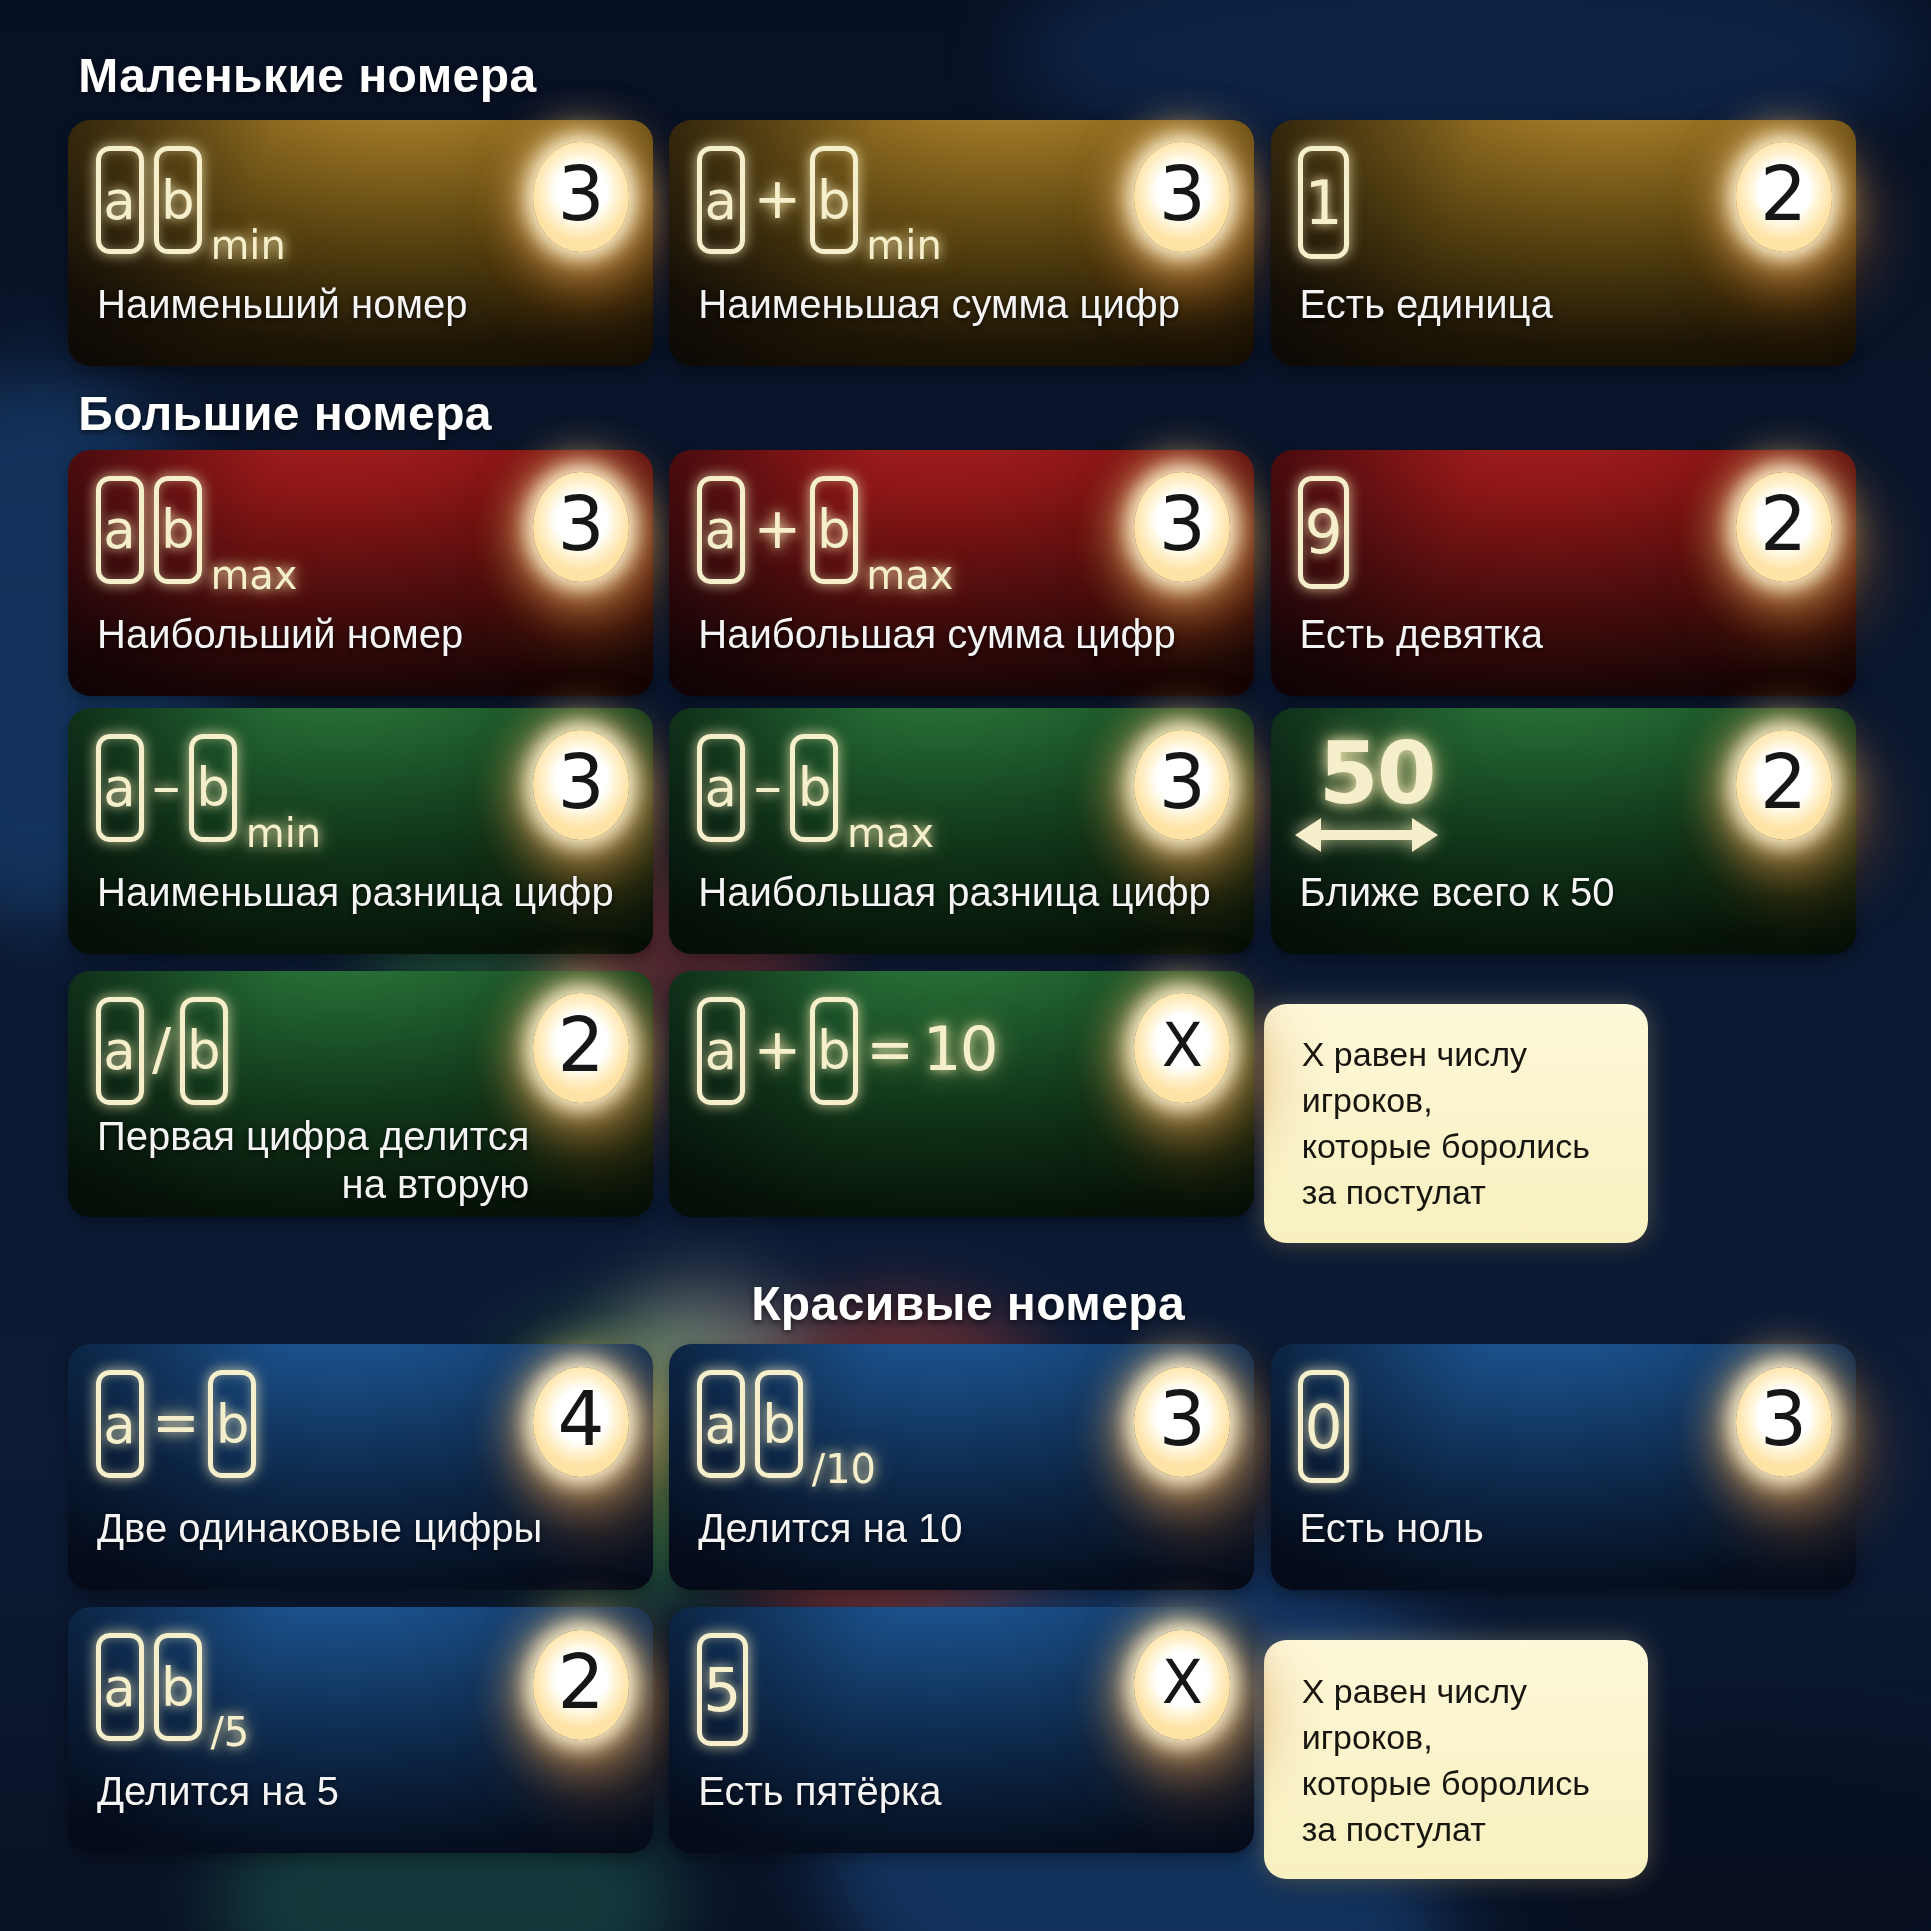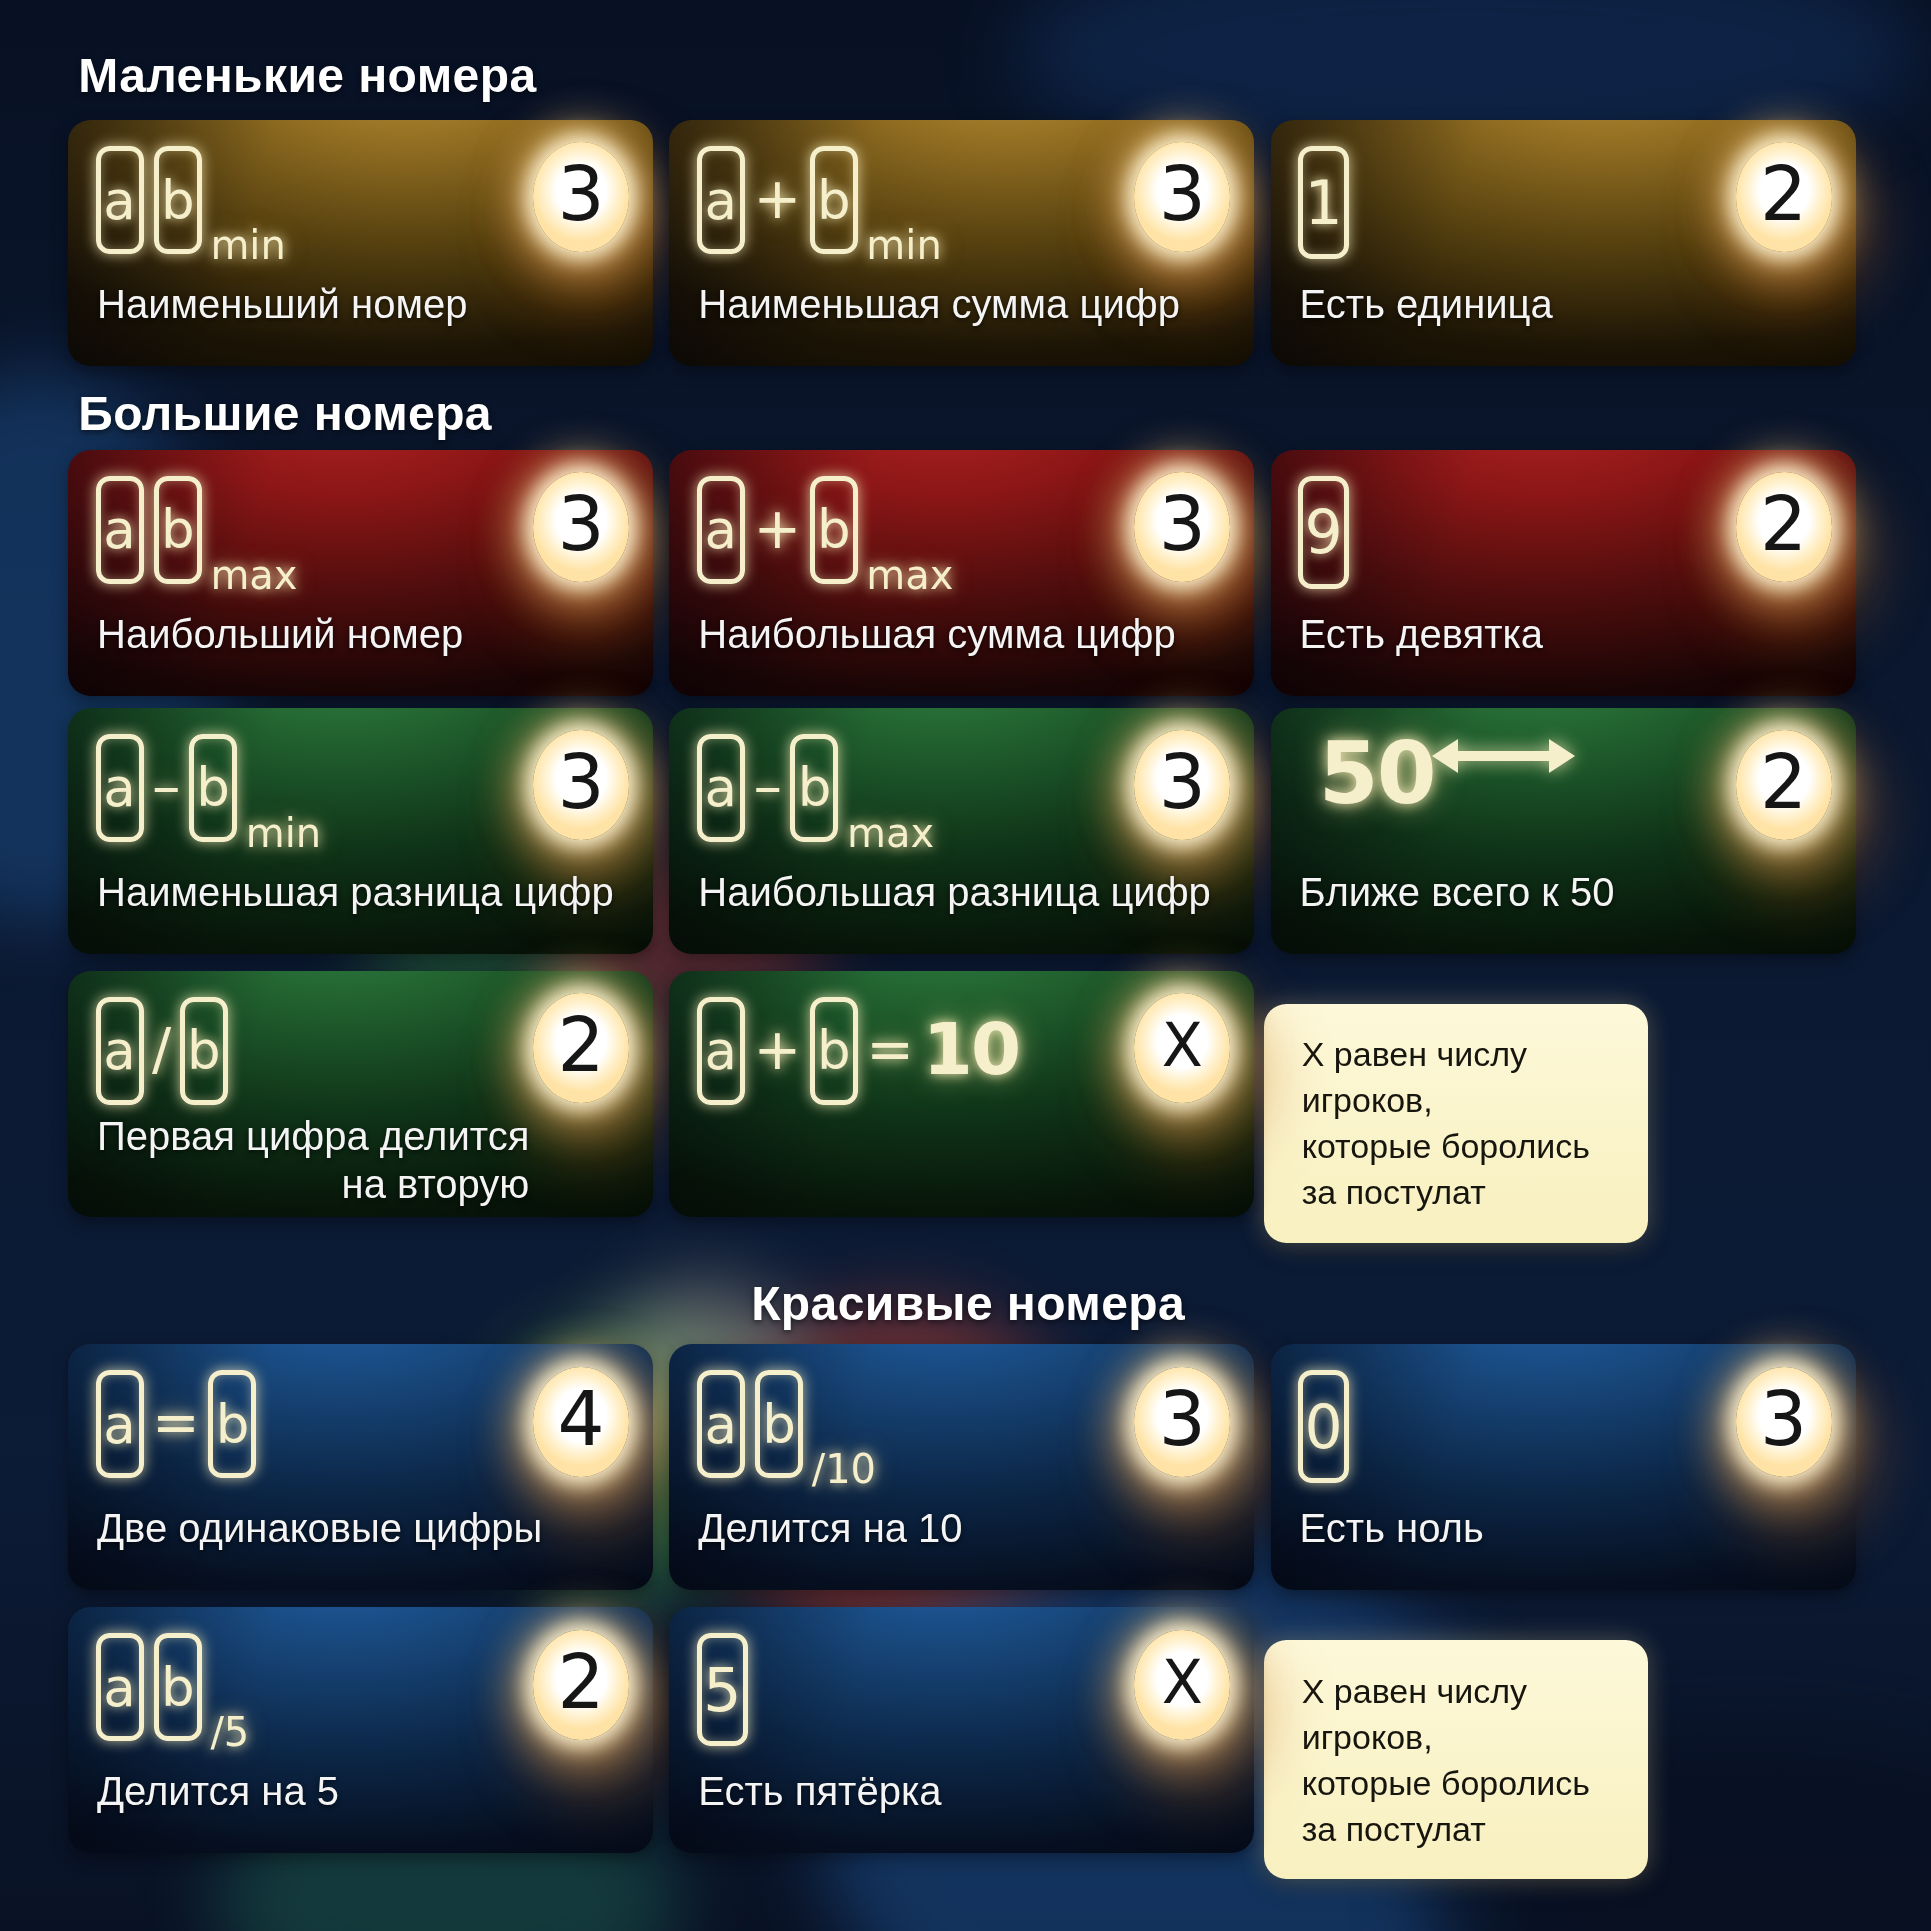--- a/index.html
+++ b/index.html
@@ -66,26 +66,26 @@
     align-self:center;font-family:"DejaVu Sans",sans-serif;font-size:57px;font-weight:500;
     margin:0 8.6px;text-shadow:0 0 12px rgba(255,243,190,.95),0 0 26px rgba(255,230,150,.55);
     transform:translateY(-3.4px);
   }
   .fsub{
     align-self:flex-end;font-family:"DejaVu Sans",sans-serif;font-size:40px;font-weight:500;
     margin-left:8.6px;transform:translateY(12px);
     text-shadow:0 0 10.3px rgba(255,243,190,.95),0 0 22.4px rgba(255,230,150,.5);
   }
   .fres{
-    align-self:center;font-family:"DejaVu Sans",sans-serif;font-size:72px;font-weight:700;
+    align-self:center;font-family:"DejaVu Sans",sans-serif;font-size:61px;font-weight:400;
     letter-spacing:-1.7px;text-shadow:0 0 12px rgba(255,243,190,.95),0 0 27.5px rgba(255,230,150,.55);
     transform:translateY(-3.4px);
   }
   
-  .f50{flex-direction:row;align-items:flex-start;display:flex;}
+  .f50{flex-direction:column;align-items:flex-start;display:flex;}
   .fbig{
     font-family:"DejaVu Sans",sans-serif;font-size:86px;font-weight:600;line-height:79px;
     margin-left:20.6px;letter-spacing:-1.7px;
     text-shadow:0 0 13.8px rgba(255,243,190,.95),0 0 31px rgba(255,230,150,.55);
   }
   .arrow{display:flex;align-items:center;margin-top:5.2px;margin-left:-3.4px;
     filter:drop-shadow(0 0 8.6px rgba(255,243,190,.8));}
   .ah{width:0;height:0;border-top:17px solid transparent;border-bottom:17px solid transparent;}
   .al{border-right:26px solid #f6efcb;}
   .ar{border-left:26px solid #f6efcb;}

